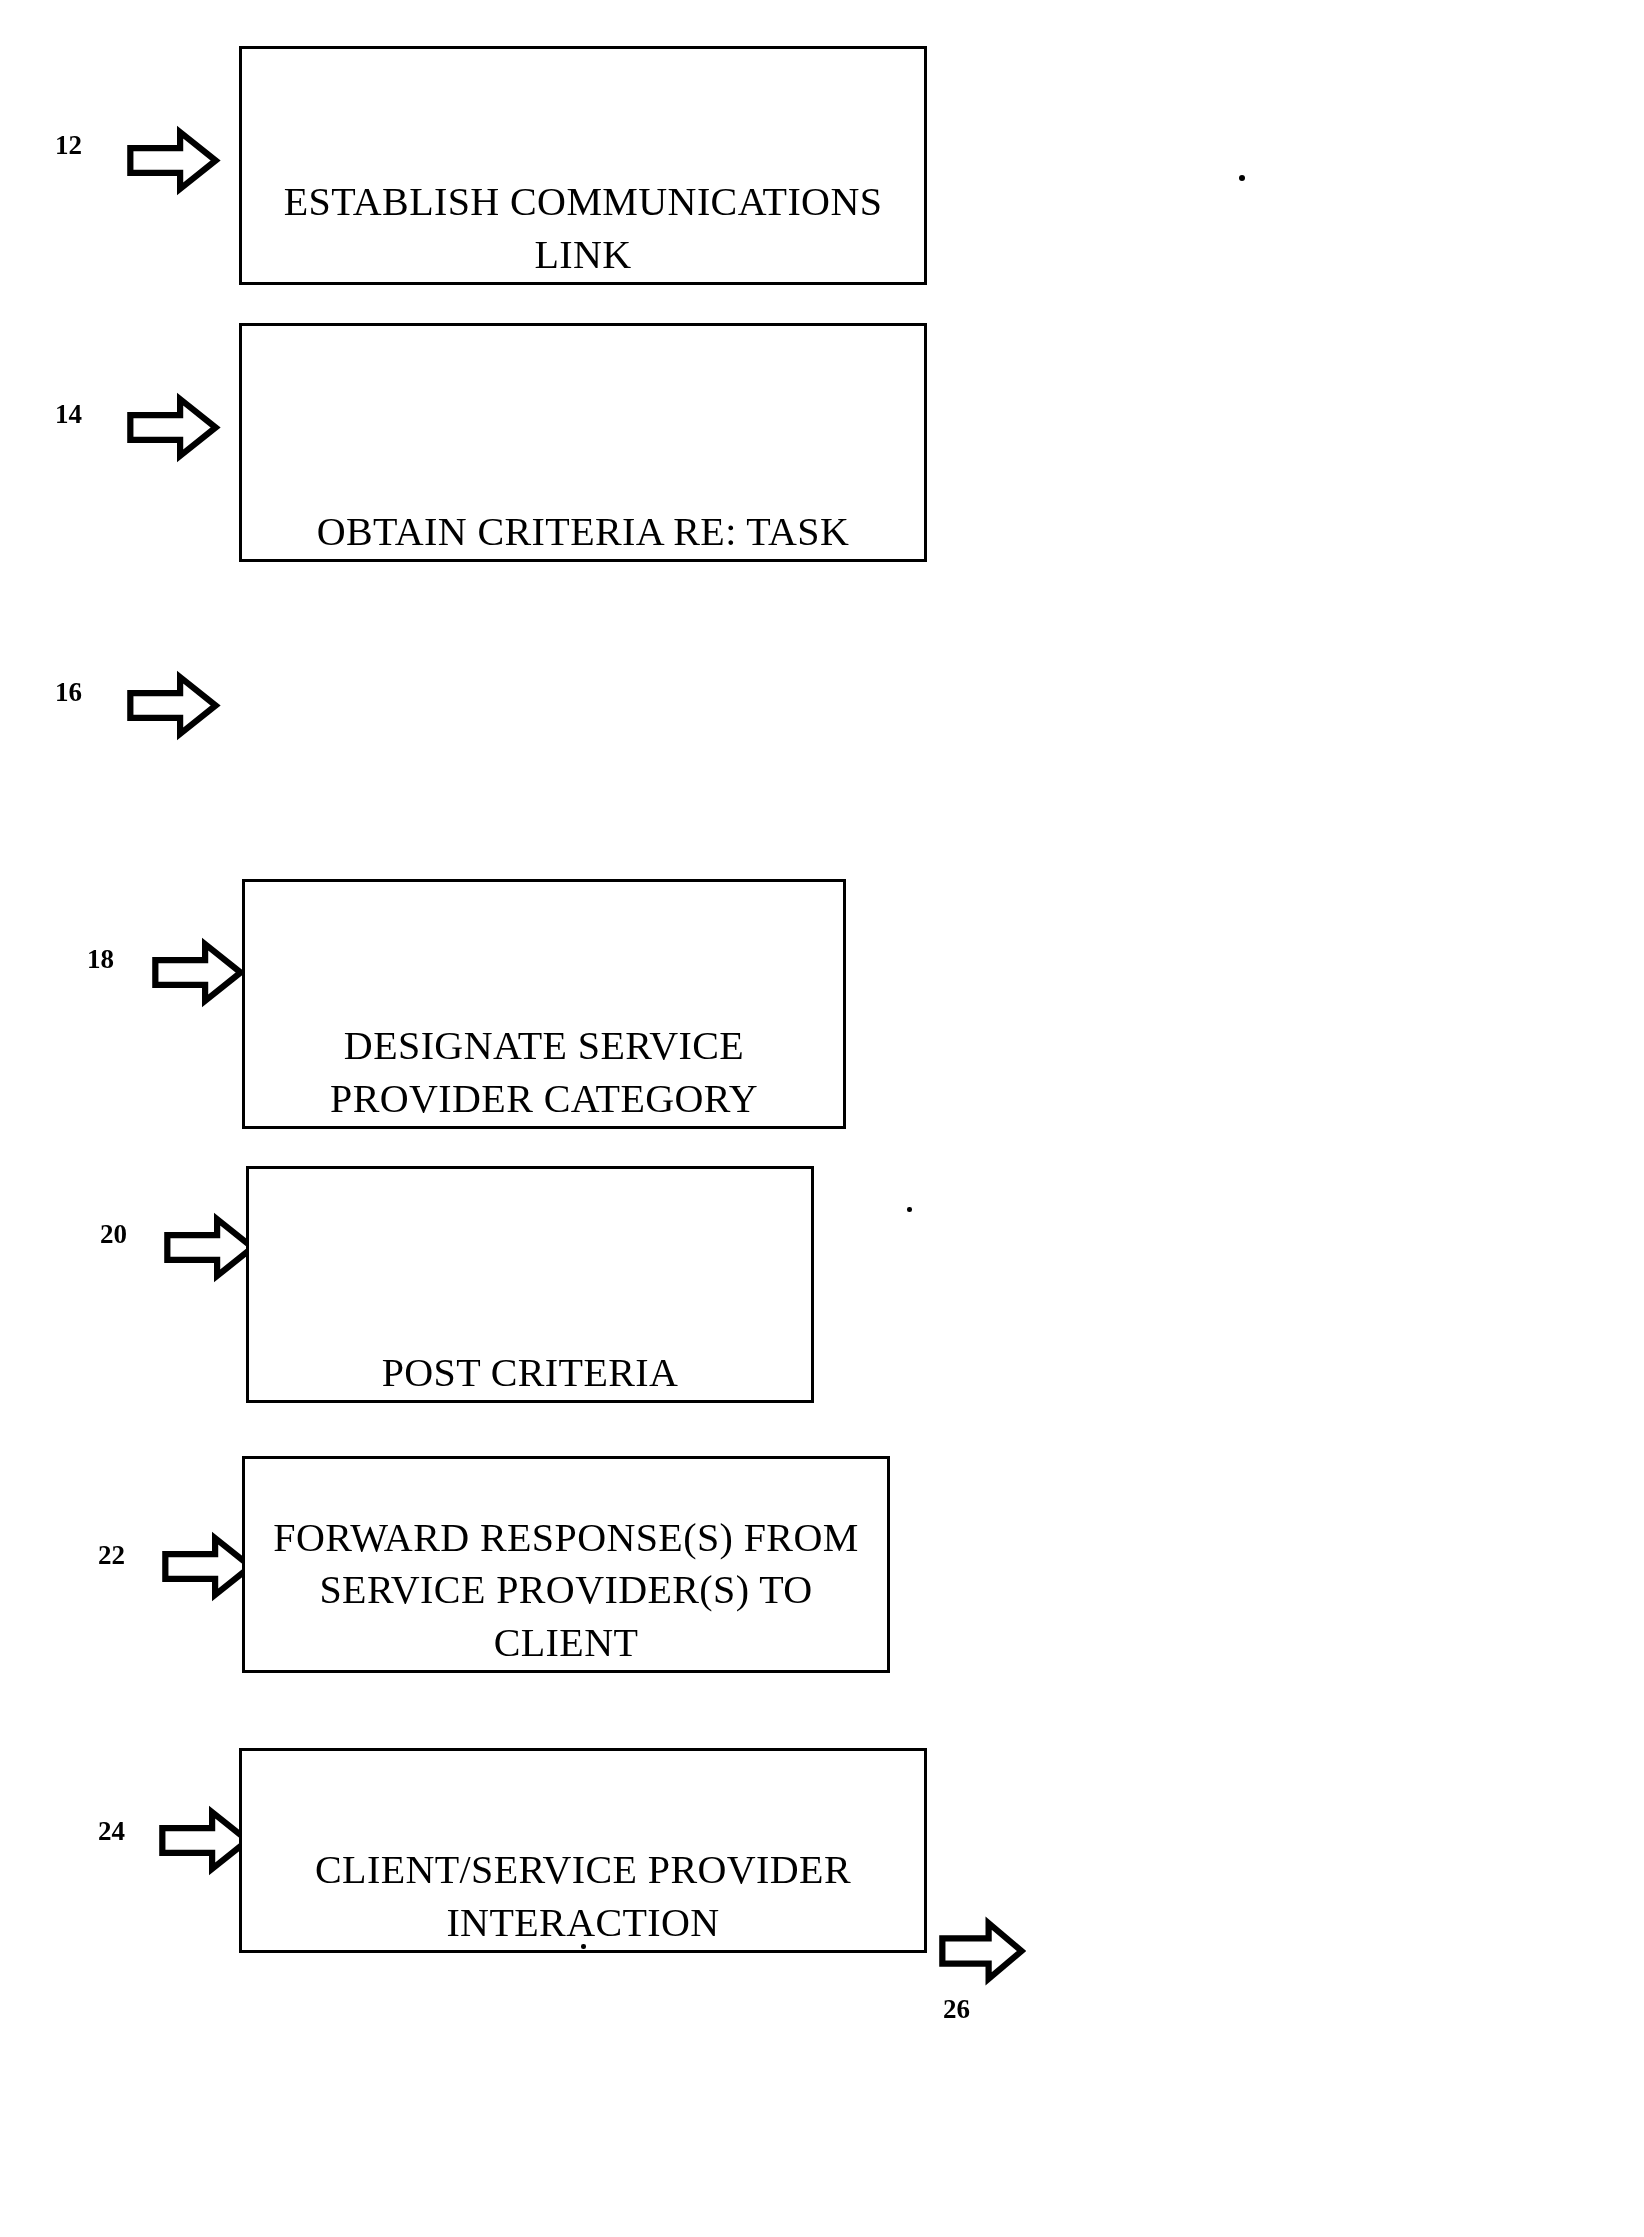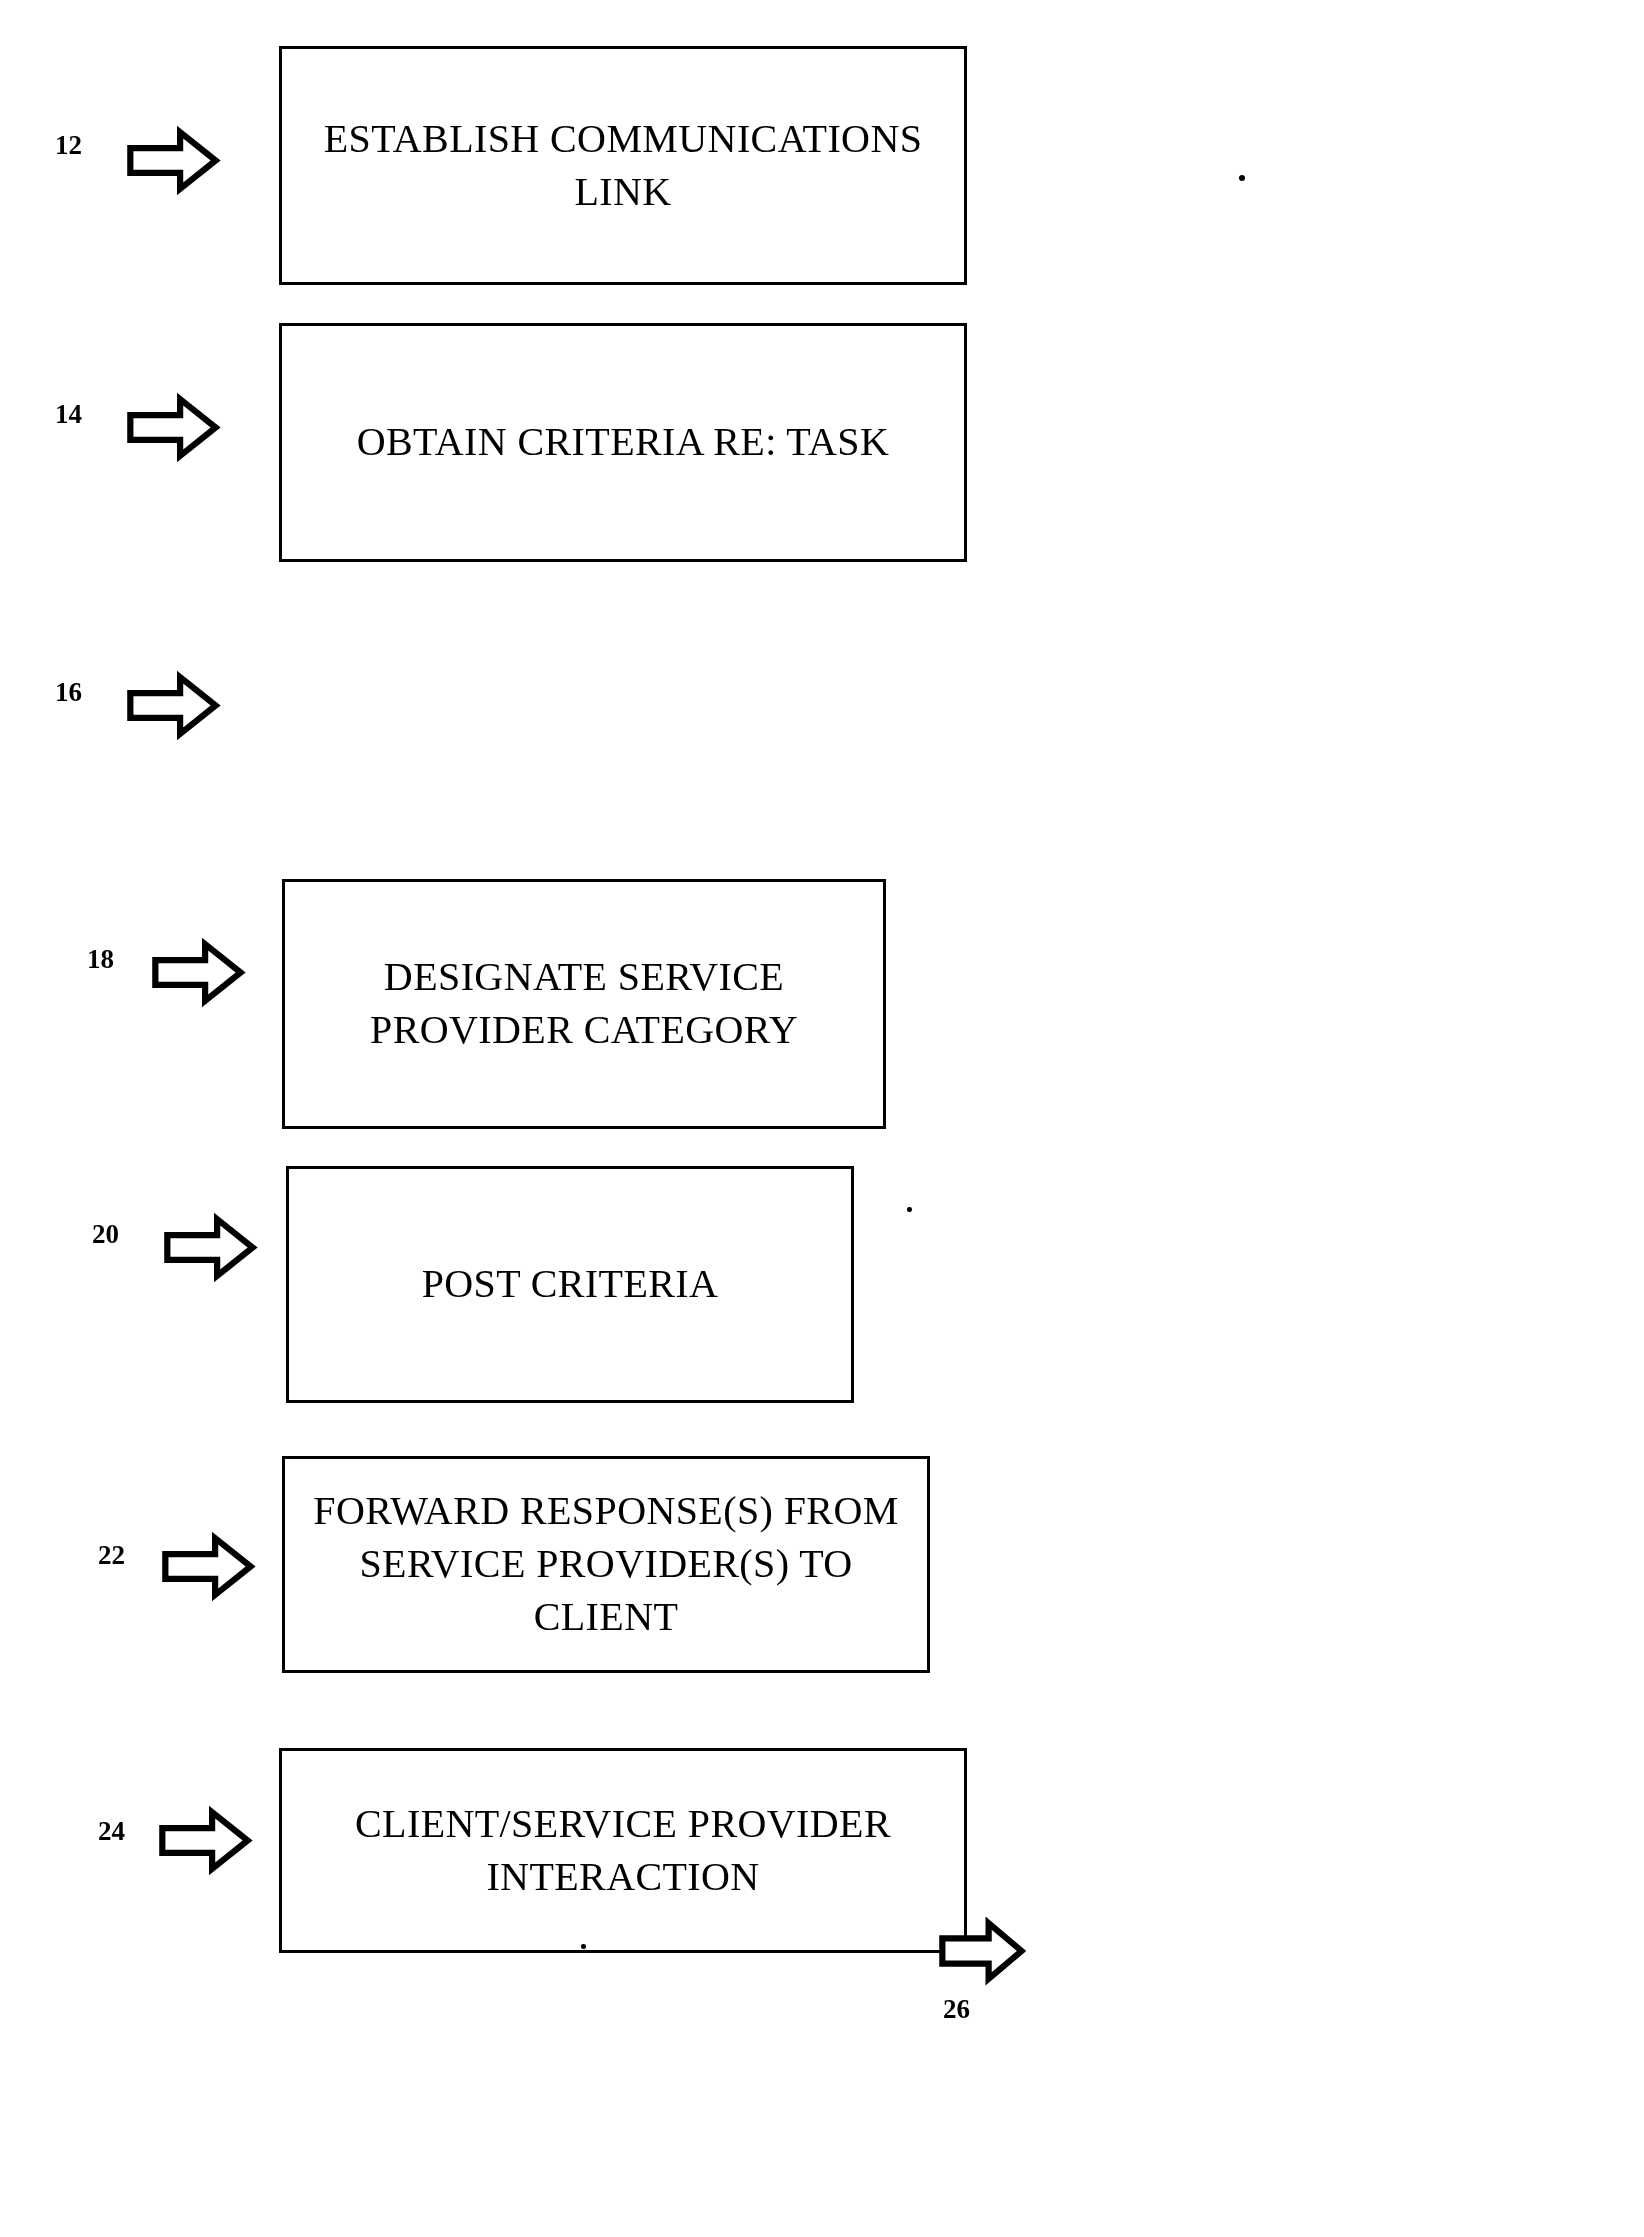--- a/index.html
+++ b/index.html
@@ -20,24 +20,23 @@
     overflow: hidden;
   }
 
   
   .step-box {
     position: absolute;
     box-sizing: border-box;
     border: 3.6px solid #000000;
     background: #ffffff;
     display: flex;
-    align-items: center;
+    align-items: flex-end;
     justify-content: center;
     padding: 0 12.5px;
-    margin-left: 40px;
   }
   .step-text {
     text-align: center;
     font-family: "Liberation Serif", "DejaVu Serif", serif;
     font-size: 40px;
     line-height: 1.32;
     letter-spacing: 0.4px;
     color: #000000;
     white-space: pre-line;
   }
@@ -122,21 +121,21 @@
     <svg viewBox="0 0 108 80" preserveAspectRatio="none">
       <polygon points="6,26 62,26 62,8 102,40 62,72 62,54 6,54"></polygon>
     </svg>
   </div>
 
   <div class="step-box" style="left:242px; top:879px; width:604px; height:250px;">
     <div class="step-text">DESIGNATE SERVICE
 PROVIDER CATEGORY</div>
   </div>
 
-  <div class="ref-num" style="left:92px; top:1221px;">20</div>
+  <div class="ref-num" style="left:100px; top:1221px;">20</div>
 
   <div class="block-arrow" style="left:162px; top:1212px; width:96px; height:71px;">
     <svg viewBox="0 0 108 80" preserveAspectRatio="none">
       <polygon points="6,26 62,26 62,8 102,40 62,72 62,54 6,54"></polygon>
     </svg>
   </div>
 
   <div class="step-box" style="left:246px; top:1166px; width:568px; height:237px;">
     <div class="step-text">POST CRITERIA</div>
   </div>

